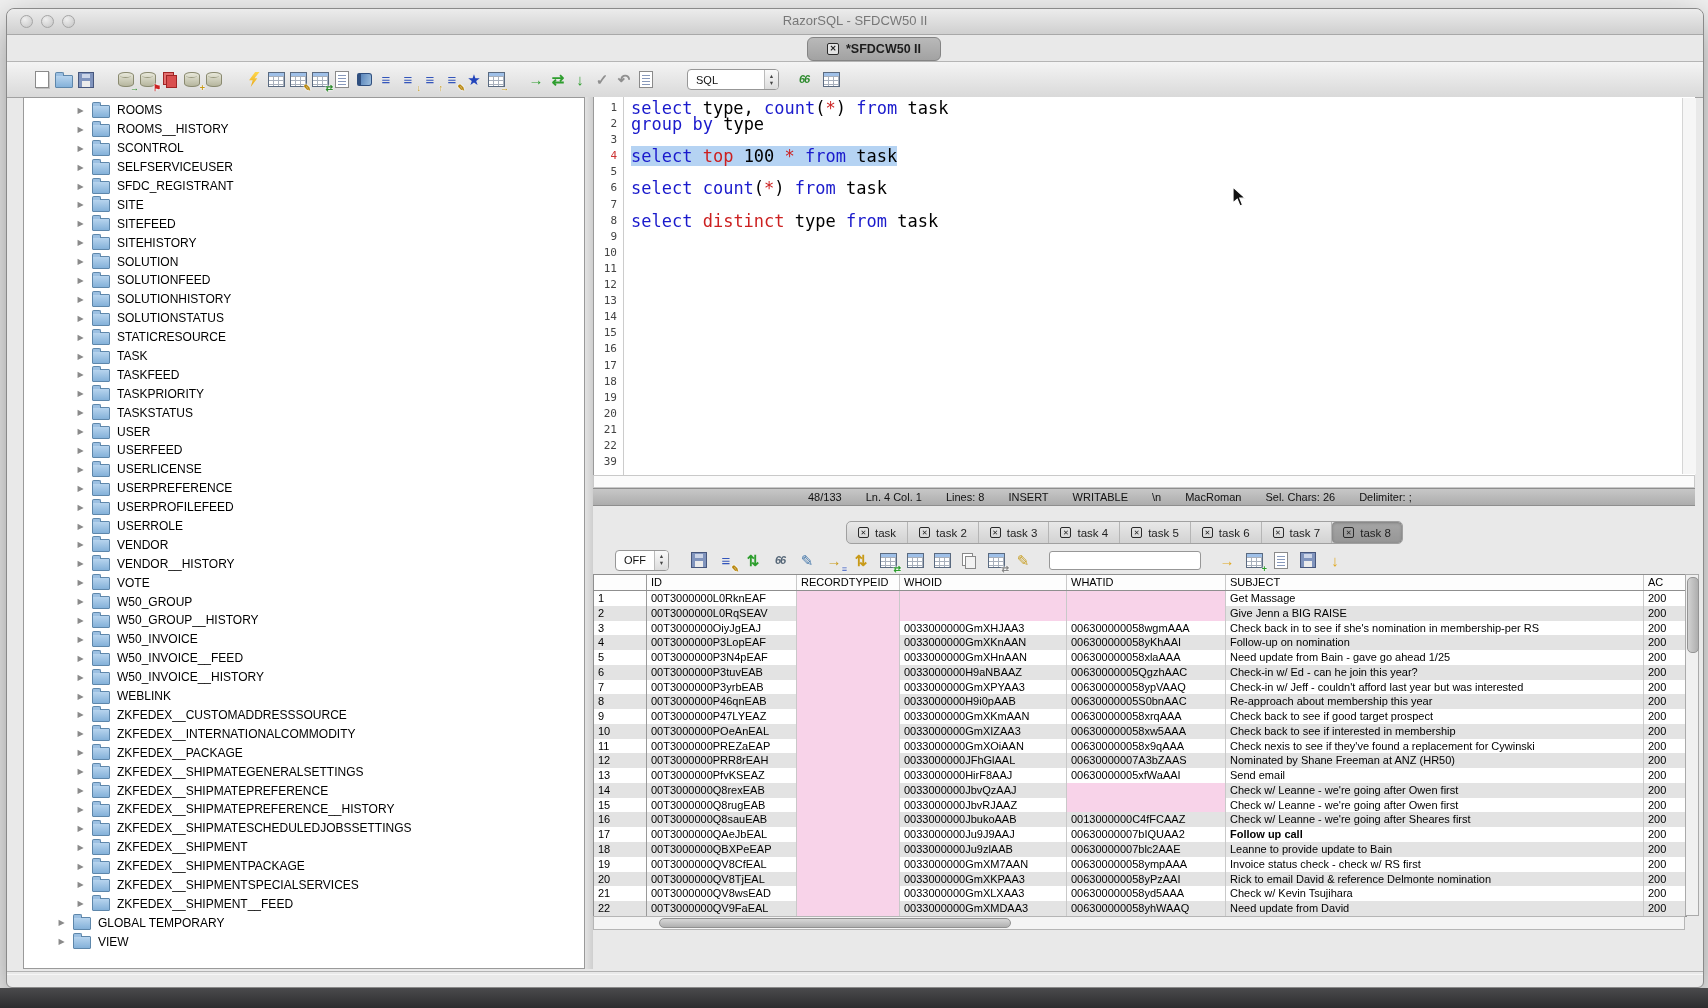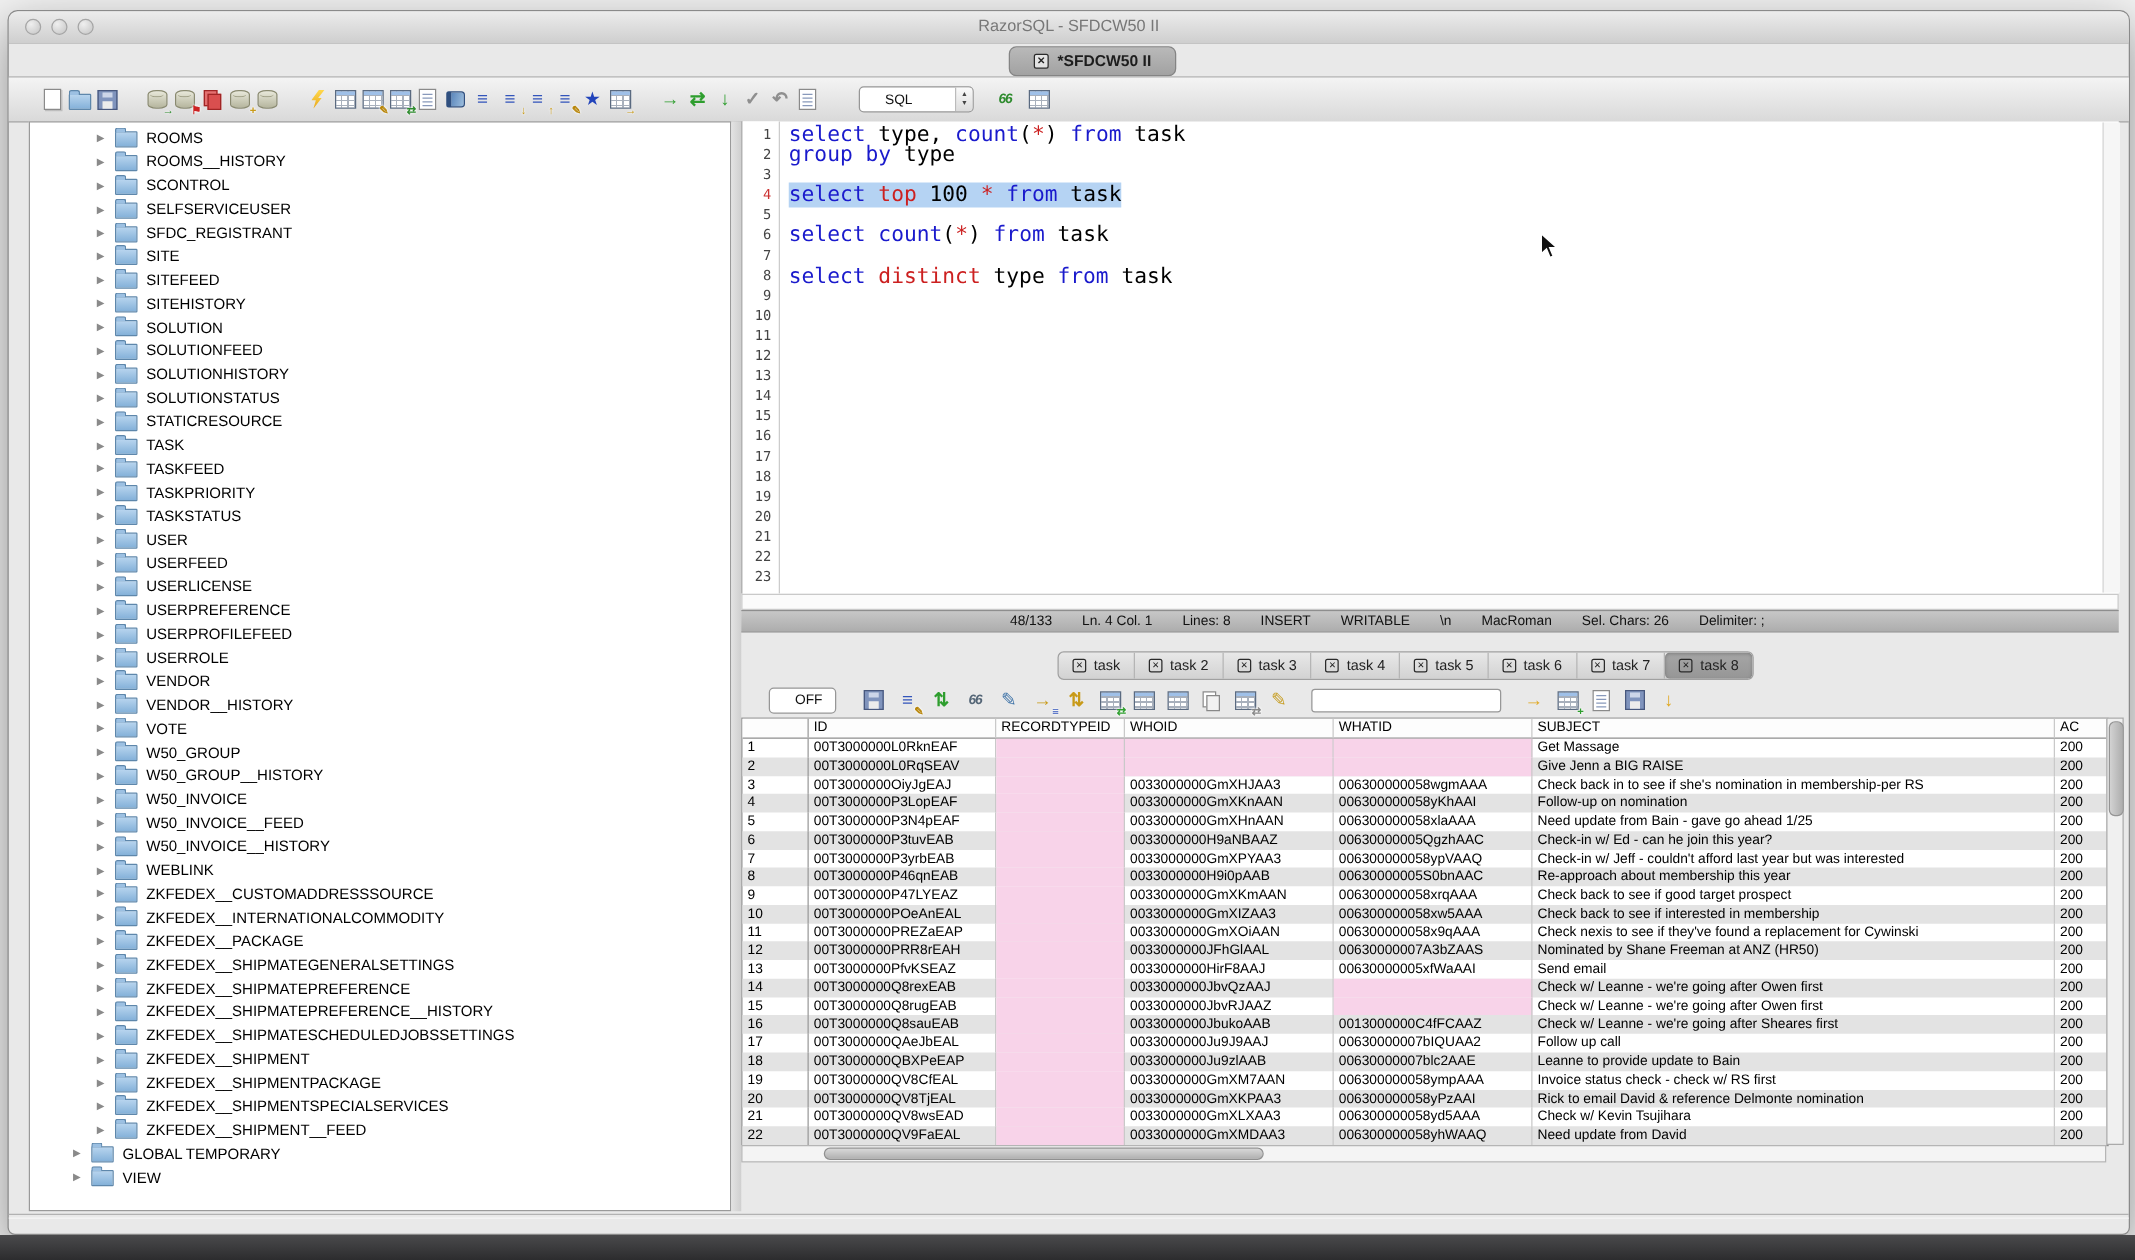--- a/index.html
+++ b/index.html
@@ -65,21 +65,21 @@
     border-radius:2px 3px 3px 2px;background:linear-gradient(105deg,#5b86bb,#9cbede);box-sizing:border-box;}
   .k-bolt{width:11px;height:15px;background:linear-gradient(#ffd84d,#e8a81c);
     clip-path:polygon(60% 0,100% 0,55% 42%,80% 42%,20% 100%,38% 55%,5% 55%);}
   .k-pages{width:14px;height:15px;position:relative;}
   .k-pages::before{content:"";position:absolute;left:0;top:0;width:9px;height:11px;background:#fff;border:1px solid #888;}
   .k-pages::after{content:"";position:absolute;left:3px;top:3px;width:9px;height:11px;background:#f2f2f2;border:1px solid #888;}
   .k-pagesred::before{background:#e37070;border-color:#a02525;}
   .k-pagesred::after{background:#d94f4f;border-color:#a02525;}
   .dropdown{height:21px;background:#fff;border:1px solid #979797;border-radius:4px;
     display:flex;align-items:center;font-size:11px;color:#111;box-sizing:border-box;overflow:hidden;}
-  .dropdown .lbl{padding:0 20px;flex:1;}
+  .dropdown .lbl{padding:0 8px;flex:1;}
   .stepper{width:13px;height:100%;border-left:1px solid #bbb;display:flex;flex-direction:column;
     align-items:center;justify-content:center;font-size:5.5px;color:#444;line-height:1.2;
     background:linear-gradient(#fafafa,#dcdcdc);}
   
   .sidebar{position:absolute;left:16px;top:88px;width:562px;height:872px;background:#fff;
     border:1px solid #9a9a9a;overflow:hidden;box-sizing:border-box;padding-top:3px;}
   .treerow{height:18.9px;display:flex;align-items:center;gap:7px;font-size:12px;color:#000;}
   .treerow .tri{font-size:8px;color:#8a8a8a;width:9px;text-align:center;flex:0 0 auto;}
   .treerow .k-folder{flex:0 0 auto;margin-top:2px;}
   .splitter{position:absolute;left:578px;top:88px;width:8px;height:872px;
@@ -522,21 +522,21 @@
           <div>13</div>
           <div>14</div>
           <div>15</div>
           <div>16</div>
           <div>17</div>
           <div>18</div>
           <div>19</div>
           <div>20</div>
           <div>21</div>
           <div>22</div>
-          <div>23</div>
+          <div>39</div>
         </div>
       <div class="code" id="code">
           <div class="codeline"><span class="tk-k">select</span><span class="tk-p"> type, </span><span class="tk-k">count</span><span class="tk-p">(</span><span class="tk-r">*</span><span class="tk-p">) </span><span class="tk-k">from</span><span class="tk-p"> task</span></div>
           <div class="codeline"><span class="tk-k">group</span><span class="tk-p"> </span><span class="tk-k">by</span><span class="tk-p"> type</span></div>
           <div class="codeline"></div>
           <div class="codeline"><span class="selbg"><span class="tk-k">select</span><span class="tk-p"> </span><span class="tk-r">top</span><span class="tk-p"> 100 </span><span class="tk-r">*</span><span class="tk-p"> </span><span class="tk-k">from</span><span class="tk-p"> task</span></span></div>
           <div class="codeline"></div>
           <div class="codeline"><span class="tk-k">select</span><span class="tk-p"> </span><span class="tk-k">count</span><span class="tk-p">(</span><span class="tk-r">*</span><span class="tk-p">) </span><span class="tk-k">from</span><span class="tk-p"> task</span></div>
           <div class="codeline"></div>
           <div class="codeline"><span class="tk-k">select</span><span class="tk-p"> </span><span class="tk-r">distinct</span><span class="tk-p"> type </span><span class="tk-k">from</span><span class="tk-p"> task</span></div>
@@ -830,21 +830,21 @@
           <div class="gcell" style="width: 159px;">0013000000C4fFCAAZ</div>
           <div class="gcell" style="width: 418px;">Check w/ Leanne - we're going after Sheares first</div>
           <div class="gcell" style="width: 42px;">200</div>
         </div>
         <div class="grow">
           <div class="gcell numc" style="width: 53px;">17</div>
           <div class="gcell" style="width: 150px;">00T3000000QAeJbEAL</div>
           <div class="gcell pink" style="width: 103px;"></div>
           <div class="gcell" style="width: 167px;">0033000000Ju9J9AAJ</div>
           <div class="gcell" style="width: 159px;">00630000007bIQUAA2</div>
-          <div class="gcell" style="width: 418px;">Follow up call</div>
+          <div class="gcell" style="width: 418px; font-weight: bold;">Follow up call</div>
           <div class="gcell" style="width: 42px;">200</div>
         </div>
         <div class="grow even">
           <div class="gcell numc" style="width: 53px;">18</div>
           <div class="gcell" style="width: 150px;">00T3000000QBXPeEAP</div>
           <div class="gcell pink" style="width: 103px;"></div>
           <div class="gcell" style="width: 167px;">0033000000Ju9zlAAB</div>
           <div class="gcell" style="width: 159px;">00630000007blc2AAE</div>
           <div class="gcell" style="width: 418px;">Leanne to provide update to Bain</div>
           <div class="gcell" style="width: 42px;">200</div>

